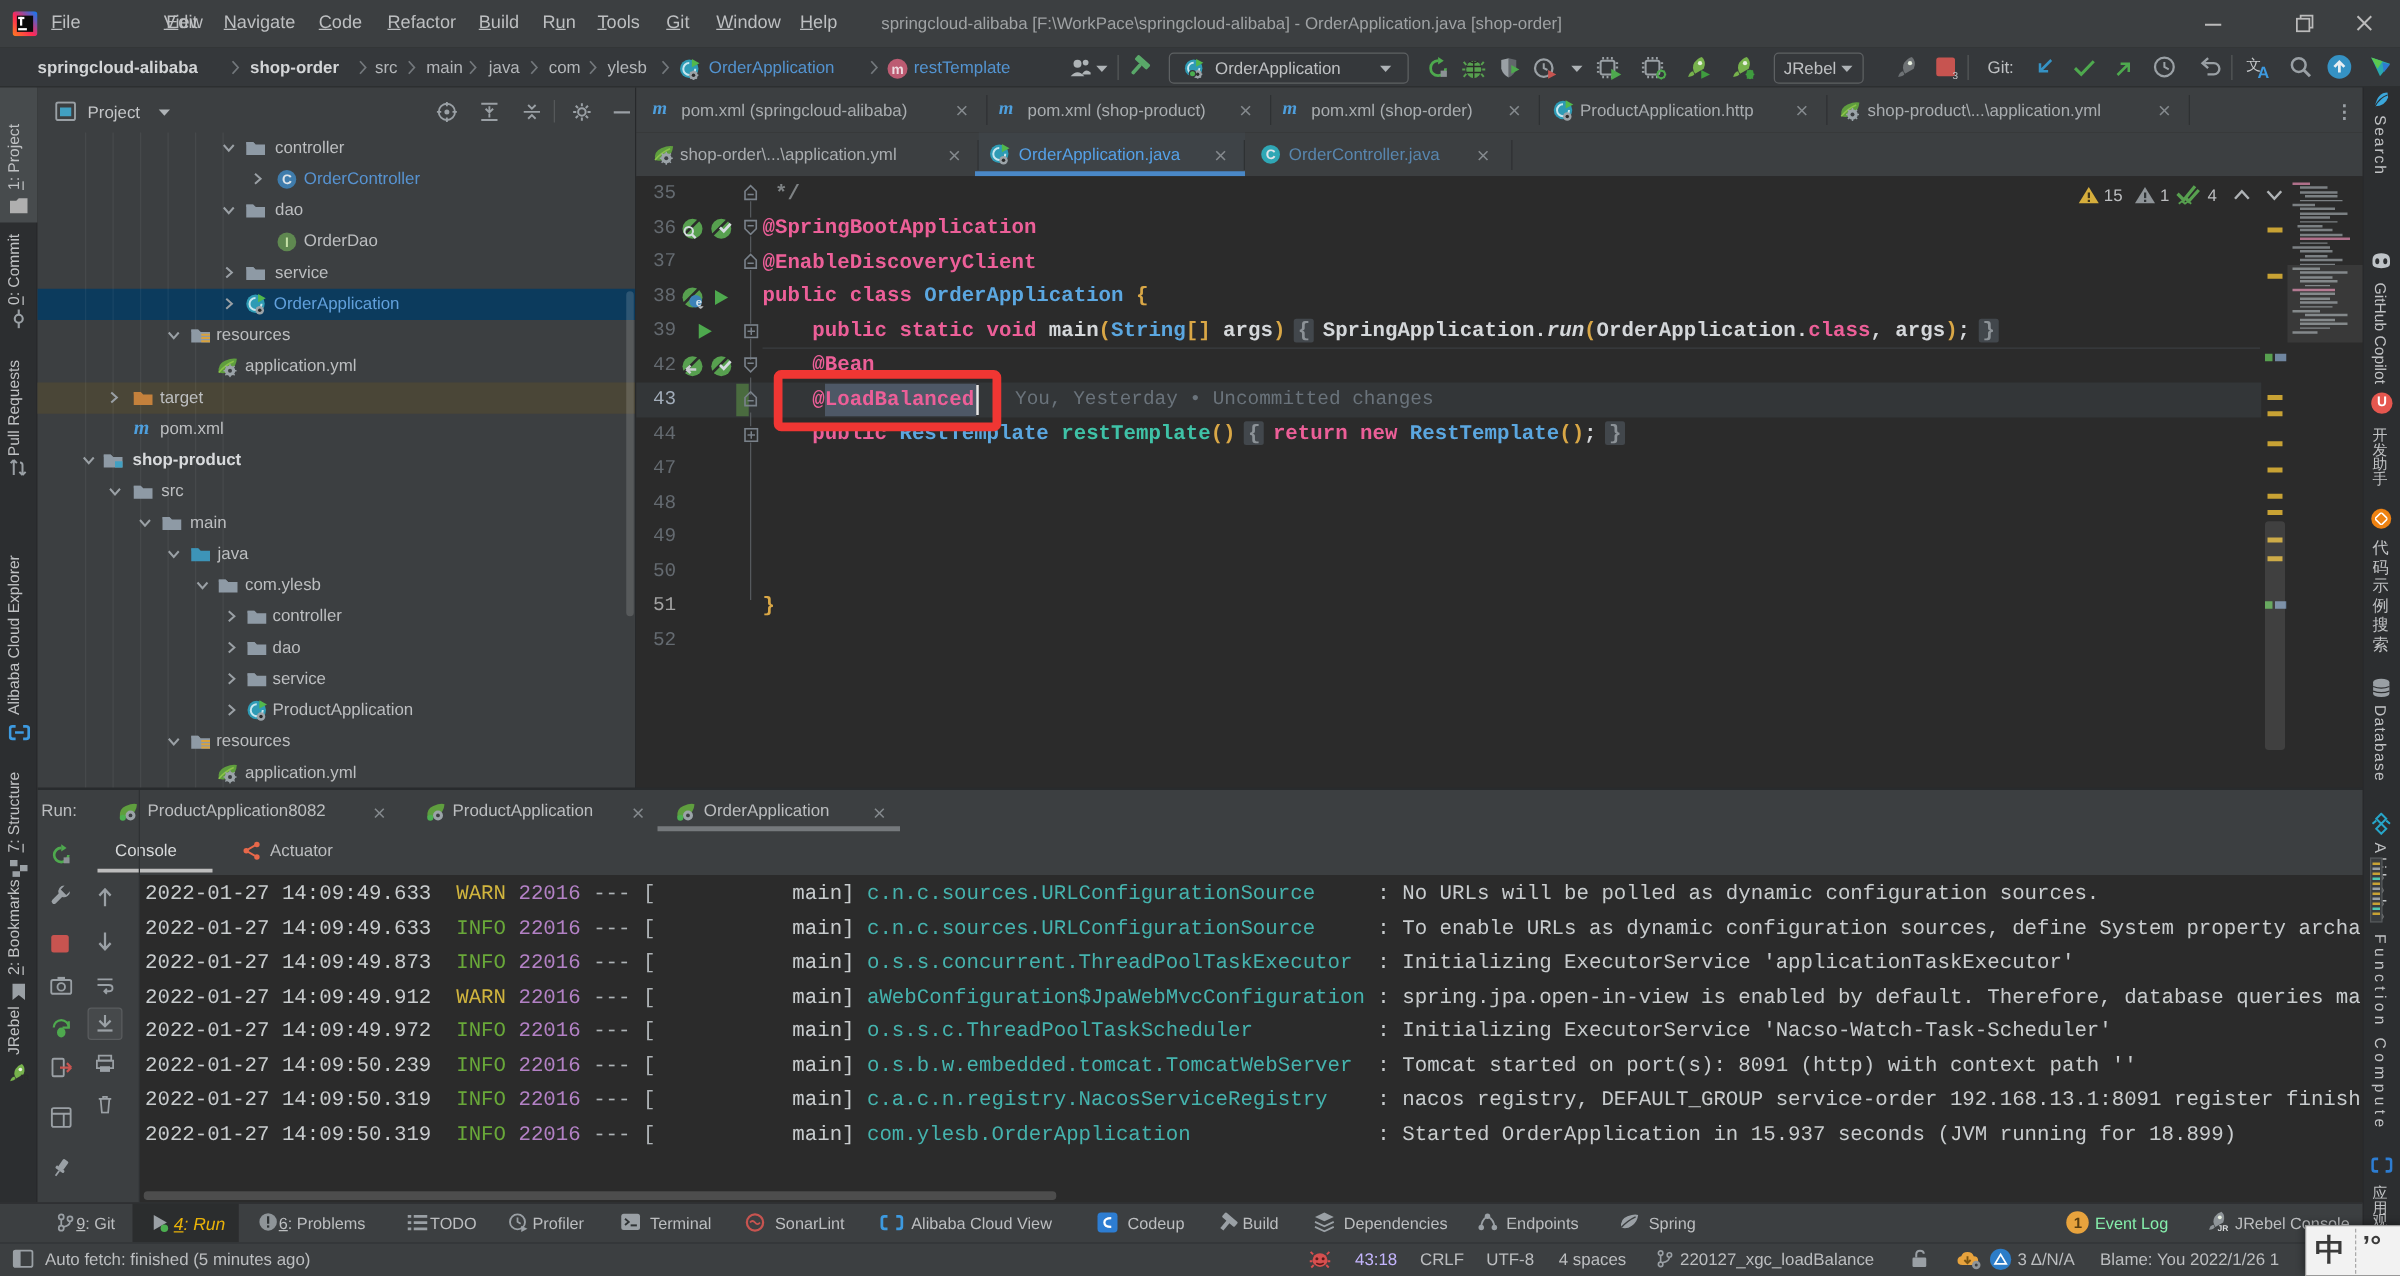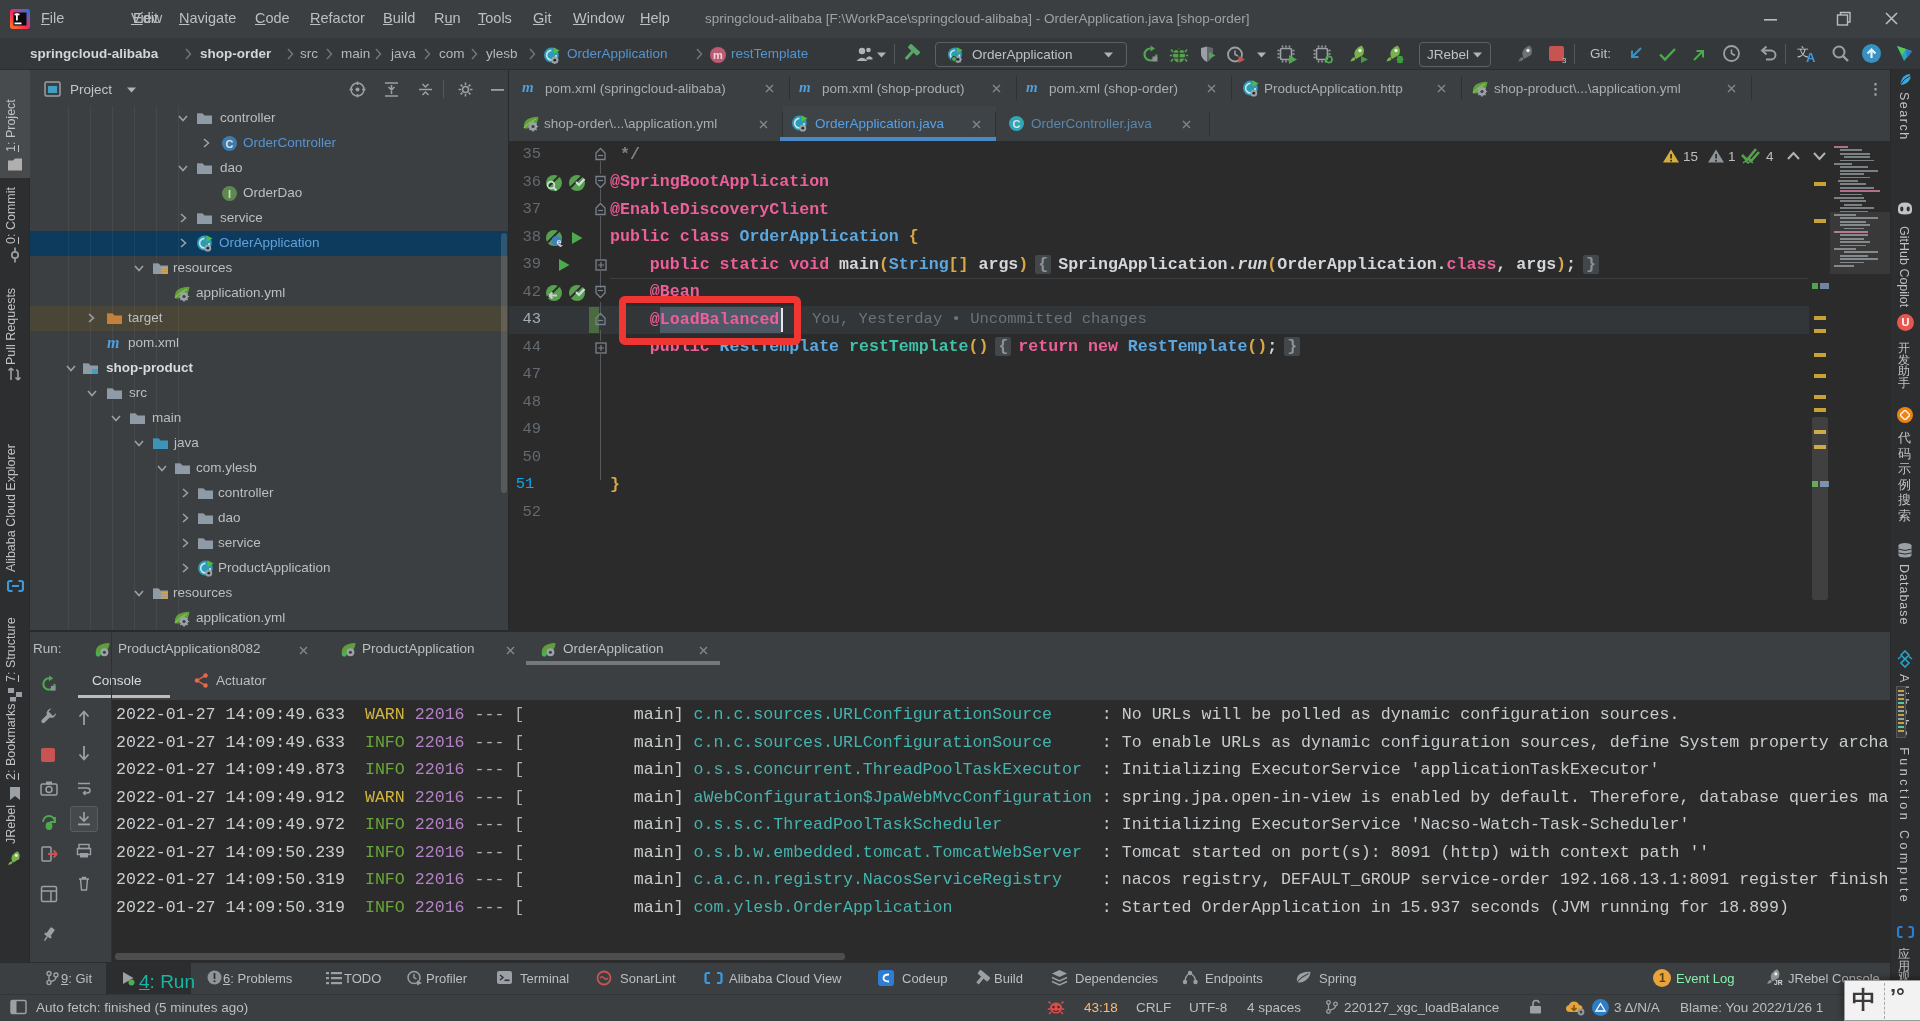--- a/index.html
+++ b/index.html
@@ -625,21 +625,21 @@
 <div class="abs mono" style="left:509px;top:200.0px;width:32px;text-align:right;font-size:15.5px;color:#646A70;">37</div>
 <div class="abs mono" style="left:509px;top:227.5px;width:32px;text-align:right;font-size:15.5px;color:#646A70;">38</div>
 <div class="abs mono" style="left:509px;top:255.0px;width:32px;text-align:right;font-size:15.5px;color:#646A70;">39</div>
 <div class="abs mono" style="left:509px;top:282.5px;width:32px;text-align:right;font-size:15.5px;color:#646A70;">42</div>
 <div class="abs mono" style="left:509px;top:310.0px;width:32px;text-align:right;font-size:15.5px;color:#A2ADBA;">43</div>
 <div class="abs mono" style="left:509px;top:337.5px;width:32px;text-align:right;font-size:15.5px;color:#646A70;">44</div>
 <div class="abs mono" style="left:509px;top:365.0px;width:32px;text-align:right;font-size:15.5px;color:#646A70;">47</div>
 <div class="abs mono" style="left:509px;top:392.5px;width:32px;text-align:right;font-size:15.5px;color:#646A70;">48</div>
 <div class="abs mono" style="left:509px;top:420.0px;width:32px;text-align:right;font-size:15.5px;color:#646A70;">49</div>
 <div class="abs mono" style="left:509px;top:447.5px;width:32px;text-align:right;font-size:15.5px;color:#646A70;">50</div>
-<div class="abs mono" style="left:509px;top:475.0px;width:32px;text-align:center;font-size:15.5px;color:#0ea5e9;">51</div>
+<div class="abs mono" style="left:509px;top:475.0px;width:32px;text-align:right;font-size:15.5px;color:#a3a3a3;">51</div>
 <div class="abs mono" style="left:509px;top:502.5px;width:32px;text-align:right;font-size:15.5px;color:#646A70;">52</div>
 <div class="abs" style="left:659.8px;top:307.0px;width:121.52000000000001px;height:25.5px;background:#4E5866;"></div>
 <div class="abs" style="left:781.3199999999999px;top:308.0px;width:2px;height:23.5px;background:#E8E8E8;"></div>
 <div class="abs mono" style="left:610px;top:144.5px;font-size:16.6px;font-weight:bold;white-space:pre;letter-spacing:0;"><span style="color:#7E8284"> */</span></div>
 <div class="abs mono" style="left:610px;top:172.0px;font-size:16.6px;font-weight:bold;white-space:pre;letter-spacing:0;"><span style="color:#EC5F98">@SpringBootApplication</span></div>
 <div class="abs mono" style="left:610px;top:199.5px;font-size:16.6px;font-weight:bold;white-space:pre;letter-spacing:0;"><span style="color:#EC5F98">@EnableDiscoveryClient</span></div>
 <div class="abs mono" style="left:610px;top:227.0px;font-size:16.6px;font-weight:bold;white-space:pre;letter-spacing:0;"><span style="color:#EC5F98">public class </span><span style="color:#5BA7E0">OrderApplication </span><span style="color:#D9A746">{</span></div>
 <div class="abs mono" style="left:610px;top:254.5px;font-size:16.6px;font-weight:bold;white-space:pre;letter-spacing:0;">    <span style="color:#EC5F98">public static void </span><span style="color:#D4D7DA">main</span><span style="color:#D9A746">(</span><span style="color:#5BA7E0">String</span><span style="color:#D9A746">[] </span><span style="color:#D4D7DA">args</span><span style="color:#D9A746">) </span><span style="background:#42474C;color:#8C9297;padding:0 3px;margin:0 -3px;border-radius:2px;">{</span><span style="color:#D4D7DA"> SpringApplication.</span><span style="color:#D4D7DA;font-style:italic">run</span><span style="color:#D9A746">(</span><span style="color:#D4D7DA">OrderApplication.</span><span style="color:#EC5F98">class</span><span style="color:#D4D7DA">, args</span><span style="color:#D9A746">)</span><span style="color:#D4D7DA">; </span><span style="background:#42474C;color:#8C9297;padding:0 3px;margin:0 -3px;border-radius:2px;">}</span></div>
 <div class="abs mono" style="left:610px;top:282.0px;font-size:16.6px;font-weight:bold;white-space:pre;letter-spacing:0;">    <span style="color:#EC5F98">@Bean</span></div>
 <div class="abs mono" style="left:610px;top:309.5px;font-size:16.6px;font-weight:bold;white-space:pre;letter-spacing:0;">    <span style="color:#EC5F98">@LoadBalanced</span></div>
@@ -911,21 +911,21 @@
       <circle cx="4" cy="3.5" r="2" fill="none" stroke="#9AA0A5" stroke-width="1.4"></circle>
       <circle cx="4" cy="12.5" r="2" fill="none" stroke="#9AA0A5" stroke-width="1.4"></circle>
       <circle cx="11" cy="5" r="2" fill="none" stroke="#9AA0A5" stroke-width="1.4"></circle>
       <path d="M4 5.5 V10.5 M11 7 Q11 10.5 6 11.5" fill="none" stroke="#9AA0A5" stroke-width="1.4"></path>
     </svg>
 <div class="abs" style="left:61px;top:971px;font-size:13px;color:#BCBEC0;font-weight:normal;white-space:pre;"><u>9</u>: Git</div>
 <svg class="abs" style="left:120px;top:970px" width="16" height="16">
       <path d="M3 2 L13.5 8 L3 14 Z" fill="#9AA0A5"></path>
       <circle cx="11.5" cy="12.5" r="3" fill="#4CAF50"></circle>
     </svg>
-<div class="abs" style="left:139px;top:971px;font-size:19px;color:#14b8a6;font-weight:normal;white-space:pre;"><u>4</u>: Run</div>
+<div class="abs" style="left:139px;top:971px;font-size:14px;color:#eab308;font-weight:normal;white-space:pre;font-style:italic;"><u>4</u>: Run</div>
 <svg class="abs" style="left:207px;top:970px" width="15" height="15">
       <circle cx="7.5" cy="7.5" r="7" fill="#8E9498"></circle>
       <rect x="6.6" y="3" width="1.8" height="6" fill="#2F3335"></rect>
       <rect x="6.6" y="10.3" width="1.8" height="1.8" fill="#2F3335"></rect>
     </svg>
 <div class="abs" style="left:223px;top:971px;font-size:13px;color:#BCBEC0;font-weight:normal;white-space:pre;"><u>6</u>: Problems</div>
 <svg class="abs" style="left:326px;top:971px" width="16" height="14">
       <g fill="#9AA0A5">
         <rect x="0" y="1" width="3" height="2.2"></rect>
         <rect x="5" y="1" width="11" height="2.2"></rect>
@@ -1002,21 +1002,21 @@
       <rect x="1" y="1.5" width="5.5" height="13" fill="#9AA0A5"></rect>
     </svg>
 <div class="abs" style="left:36px;top:1000px;font-size:13.5px;color:#BCBEC0;font-weight:normal;white-space:pre;">Auto fetch: finished (5 minutes ago)</div>
 <svg class="abs" style="left:1047px;top:999px" width="18" height="17">
       <ellipse cx="9" cy="9" rx="6" ry="5.5" fill="#D64F4F"></ellipse>
       <circle cx="6.5" cy="8" r="1.2" fill="#5A1A1A"></circle>
       <circle cx="11.5" cy="8" r="1.2" fill="#5A1A1A"></circle>
       <path d="M3.5 4.5 L1.5 2.5 M14.5 4.5 L16.5 2.5 M3 10 H0.8 M15 10 H17.2 M4 13 L2 15 M14 13 L16 15" stroke="#D64F4F" stroke-width="1.5"></path>
       <path d="M6 11.5 Q9 13.5 12 11.5" stroke="#5A1A1A" stroke-width="1.2" fill="none"></path>
     </svg>
-<div class="abs" style="left:1084px;top:1000px;font-size:13.5px;color:#fdba74;font-weight:normal;white-space:pre;">43:18</div>
+<div class="abs" style="left:1084px;top:1000px;font-size:13.5px;color:#c4b5fd;font-weight:normal;white-space:pre;">43:18</div>
 <div class="abs" style="left:1136px;top:1000px;font-size:13.5px;color:#BCBEC0;font-weight:normal;white-space:pre;">CRLF</div>
 <div class="abs" style="left:1189px;top:1000px;font-size:13.5px;color:#BCBEC0;font-weight:normal;white-space:pre;">UTF-8</div>
 <div class="abs" style="left:1247px;top:1000px;font-size:13.5px;color:#BCBEC0;font-weight:normal;white-space:pre;">4 spaces</div>
 <svg class="abs" style="left:1325px;top:999px" width="14" height="16">
       <circle cx="3.5" cy="3.5" r="1.8" fill="none" stroke="#9AA0A5" stroke-width="1.3"></circle>
       <circle cx="3.5" cy="12.5" r="1.8" fill="none" stroke="#9AA0A5" stroke-width="1.3"></circle>
       <circle cx="10.5" cy="5" r="1.8" fill="none" stroke="#9AA0A5" stroke-width="1.3"></circle>
       <path d="M3.5 5.3 V10.7 M10.5 6.8 Q10.5 10 5.3 11" fill="none" stroke="#9AA0A5" stroke-width="1.3"></path>
     </svg>
 <div class="abs" style="left:1344px;top:1000px;font-size:13.5px;color:#BCBEC0;font-weight:normal;white-space:pre;">220127_xgc_loadBalance</div>

